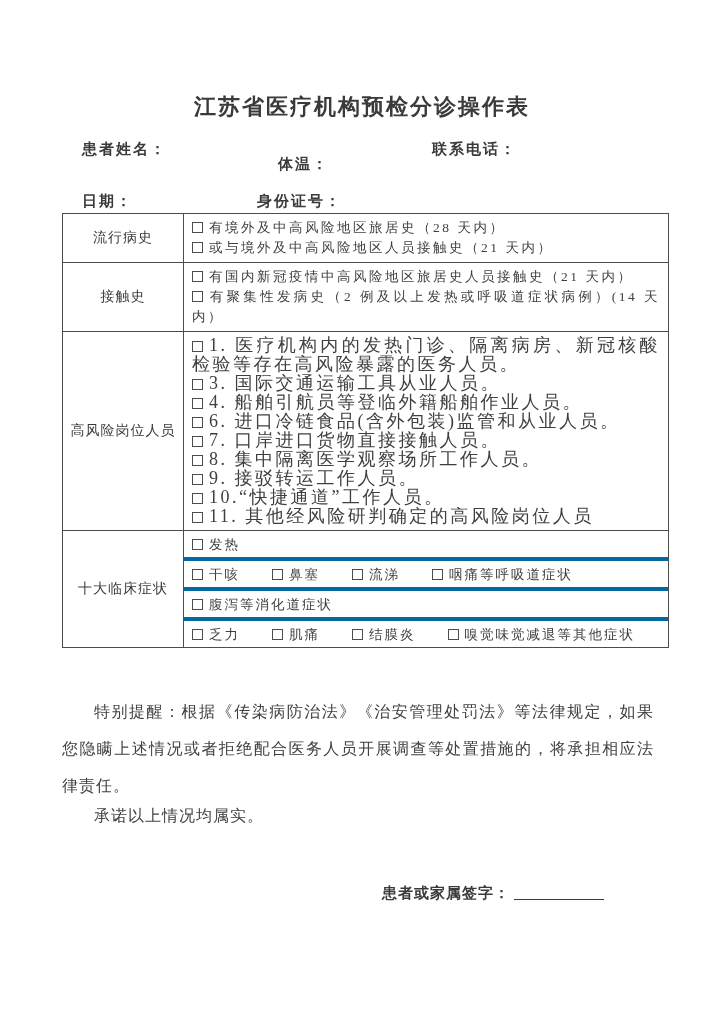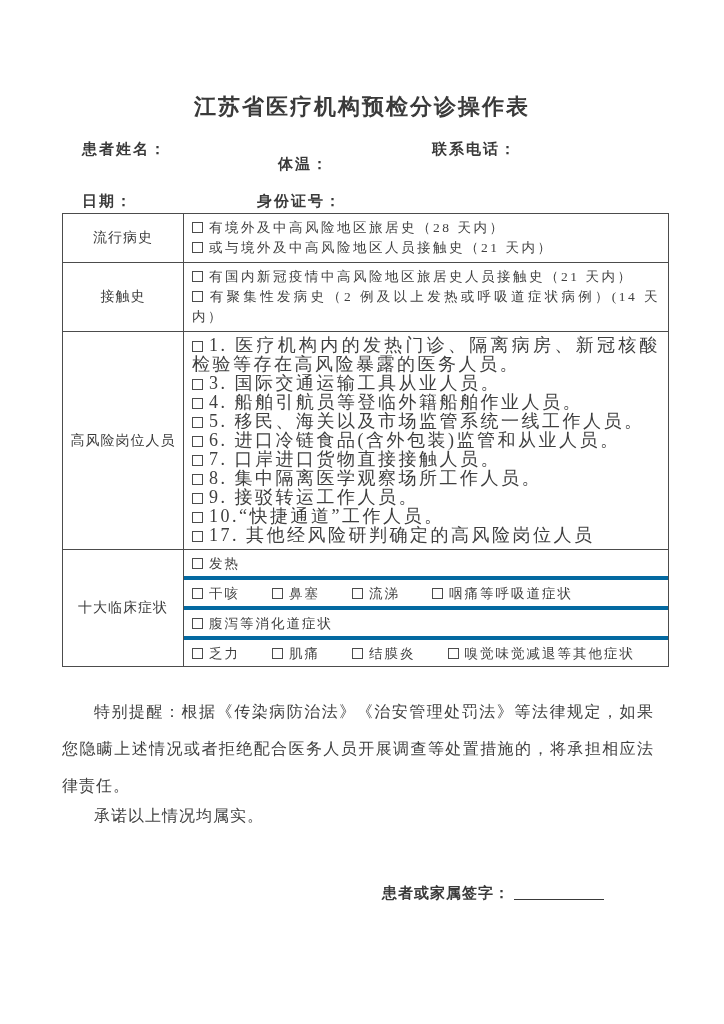--- a/index.html
+++ b/index.html
@@ -109,27 +109,26 @@
           </div>
         </div>
       </div>
       <div class="t-row dense">
         <div class="cat-cell">高风险岗位人员</div>
         <div class="content-cell">
           <div class="items-wrap">
             <div class="item"><span class="cbx"></span><span>1. 医疗机构内的发热门诊、隔离病房、新冠核酸检验等存在高风险暴露的医务人员。</span></div>
             <div class="item"><span class="cbx"></span><span>3. 国际交通运输工具从业人员。</span></div>
             <div class="item"><span class="cbx"></span><span>4. 船舶引航员等登临外籍船舶作业人员。</span></div>
-            <div class="item"><span class="cbx"></span><span>5. 移民、海关以及市场监管系统一线工作人员。</span></div>
             <div class="item"><span class="cbx"></span><span>6. 进口冷链食品(含外包装)监管和从业人员。</span></div>
             <div class="item"><span class="cbx"></span><span>7. 口岸进口货物直接接触人员。</span></div>
             <div class="item"><span class="cbx"></span><span>8. 集中隔离医学观察场所工作人员。</span></div>
             <div class="item"><span class="cbx"></span><span>9. 接驳转运工作人员。</span></div>
             <div class="item"><span class="cbx"></span><span>10.“快捷通道”工作人员。</span></div>
-            <div class="item"><span class="cbx"></span><span>17. 其他经风险研判确定的高风险岗位人员</span></div>
+            <div class="item"><span class="cbx"></span><span>11. 其他经风险研判确定的高风险岗位人员</span></div>
           </div>
         </div>
       </div>
       <div class="t-row">
         <div class="cat-cell">十大临床症状</div>
         <div class="content-cell">
           <div class="sym-line"><span class="sym-item"><span class="cbx"></span><span>发热</span></span></div>
           <div class="sym-line"><span class="sym-item"><span class="cbx"></span><span>干咳</span></span><span class="sym-item"><span class="cbx"></span><span>鼻塞</span></span><span class="sym-item"><span class="cbx"></span><span>流涕</span></span><span class="sym-item"><span class="cbx"></span><span>咽痛等呼吸道症状</span></span></div>
           <div class="sym-line"><span class="sym-item"><span class="cbx"></span><span>腹泻等消化道症状</span></span></div>
           <div class="sym-line"><span class="sym-item"><span class="cbx"></span><span>乏力</span></span><span class="sym-item"><span class="cbx"></span><span>肌痛</span></span><span class="sym-item"><span class="cbx"></span><span>结膜炎</span></span><span class="sym-item"><span class="cbx"></span><span>嗅觉味觉减退等其他症状</span></span></div>

